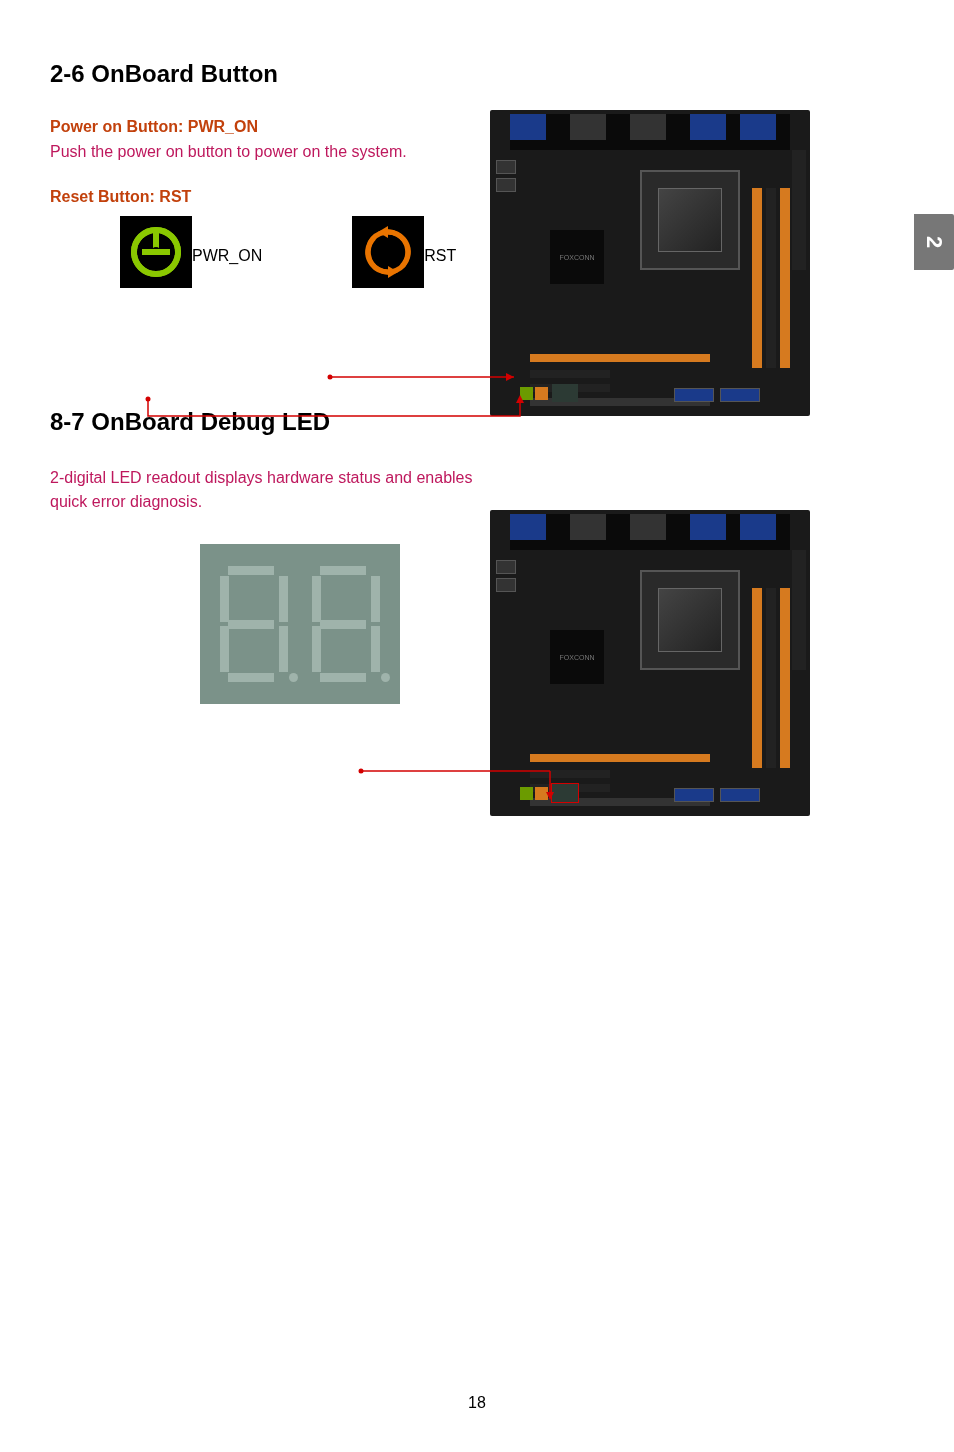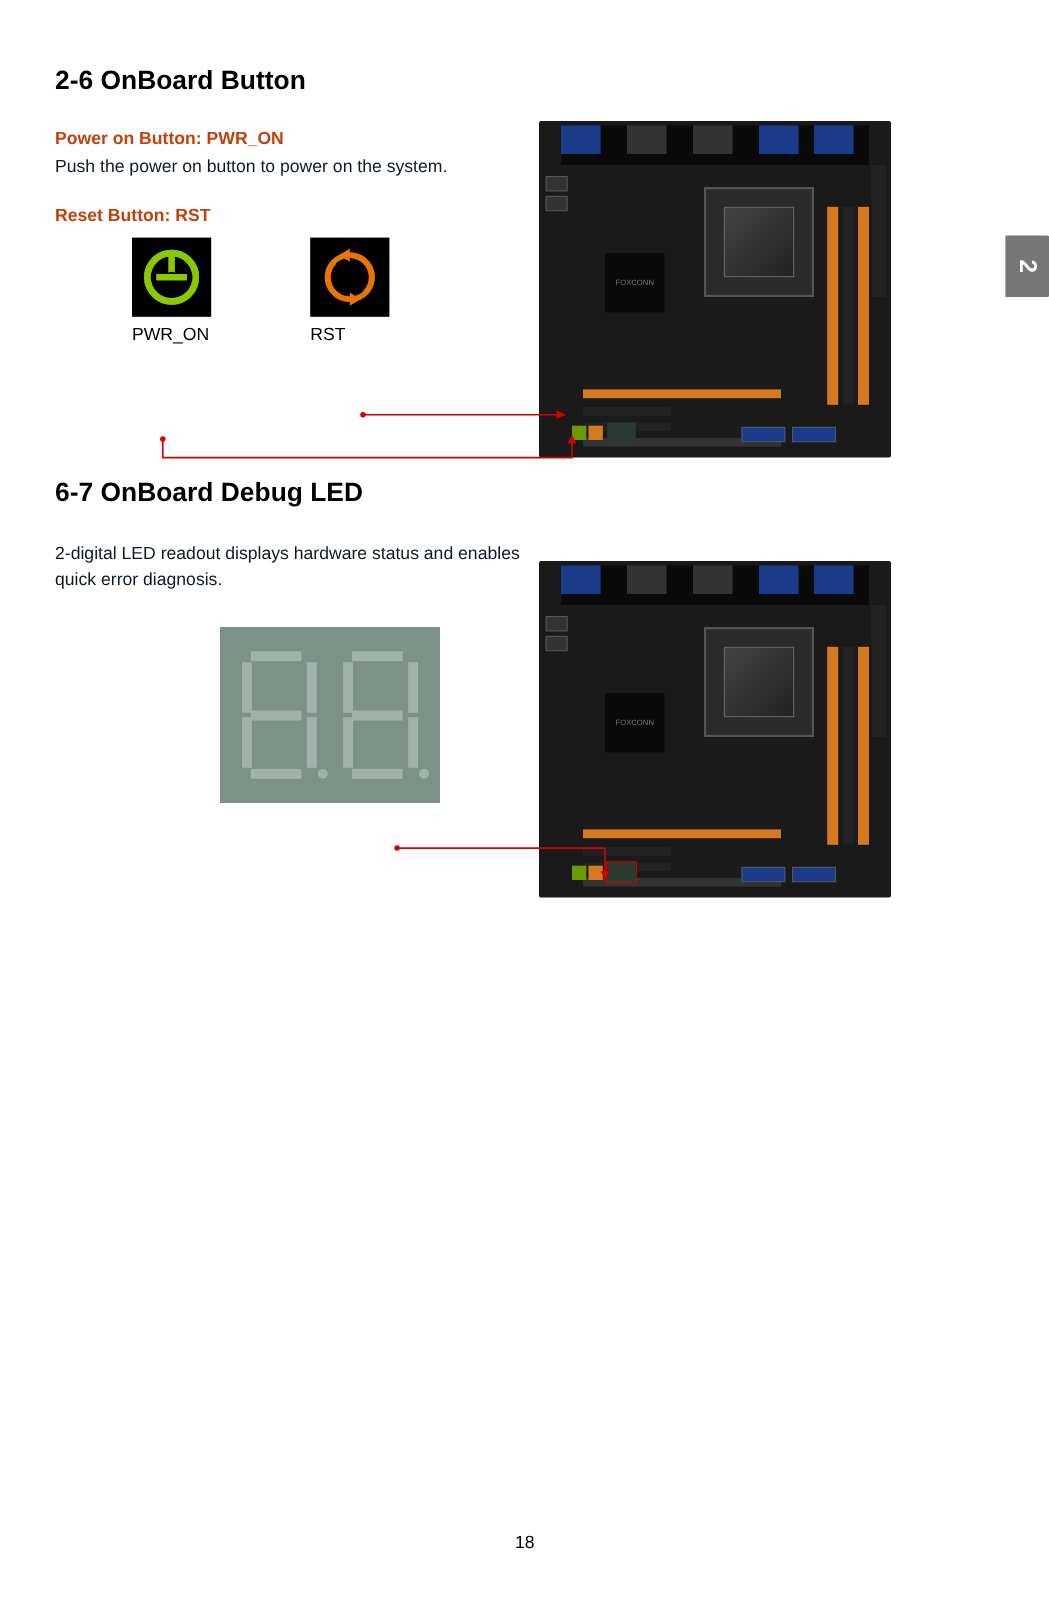--- a/index.html
+++ b/index.html
@@ -19,35 +19,35 @@
     margin-bottom: 30px;
   }
   .subheading {
     font-size: 16px;
     font-weight: bold;
     color: #c2410c;
     margin-bottom: 4px;
   }
   .body-text {
     font-size: 16px;
-    color: #0f172a;
+    color: #be185d;
     margin-bottom: 24px;
     line-height: 1.5;
   }
   .section1 { margin-bottom: 120px; }
   .text-col-1 { width: 430px; }
   .text-col-2 { width: 430px; }
 
   .button-row {
     display: flex;
     gap: 70px;
     margin-left: 50px;
     margin-top: 10px;
   }
-  .btn-col { display: flex; flex-direction: column; align-items: flex-start; padding-left: 20px; }
+  .btn-col { display: flex; flex-direction: row; align-items: center; padding-left: 20px; }
   .btn-icon {
     width: 72px;
     height: 72px;
     background: #000;
     display: flex;
     align-items: center;
     justify-content: center;
   }
   .btn-label { margin-top: 8px; font-size: 16px; }
   
@@ -276,21 +276,21 @@
   <line class="arrow-line" x1="330" y1="377" x2="514" y2="377"></line>
   <polygon class="arrow-head" points="514,377 506,373 506,381"></polygon>
   <circle cx="330" cy="377" r="2.5" fill="#d30000"></circle>
 
   <path class="arrow-line" d="M 148 399 L 148 416 L 520 416 L 520 400"></path>
   <polygon class="arrow-head" points="520,395 516,403 524,403"></polygon>
   <circle cx="148" cy="399" r="2.5" fill="#d30000"></circle>
 </svg>
 
 <div class="section2">
-  <div class="heading">6-7 OnBoard Debug LED</div>
+  <div class="heading">8-7 OnBoard Debug LED</div>
   <div class="text-col-2 body-text">2-digital LED readout displays hardware status and enables quick error diagnosis.</div>
 
   <div class="led-display">
     <div class="led-digit">
       <div class="seg seg-h seg-a"></div>
       <div class="seg seg-v seg-b"></div>
       <div class="seg seg-v seg-c"></div>
       <div class="seg seg-h seg-d"></div>
       <div class="seg seg-v seg-e"></div>
       <div class="seg seg-v seg-f"></div>

